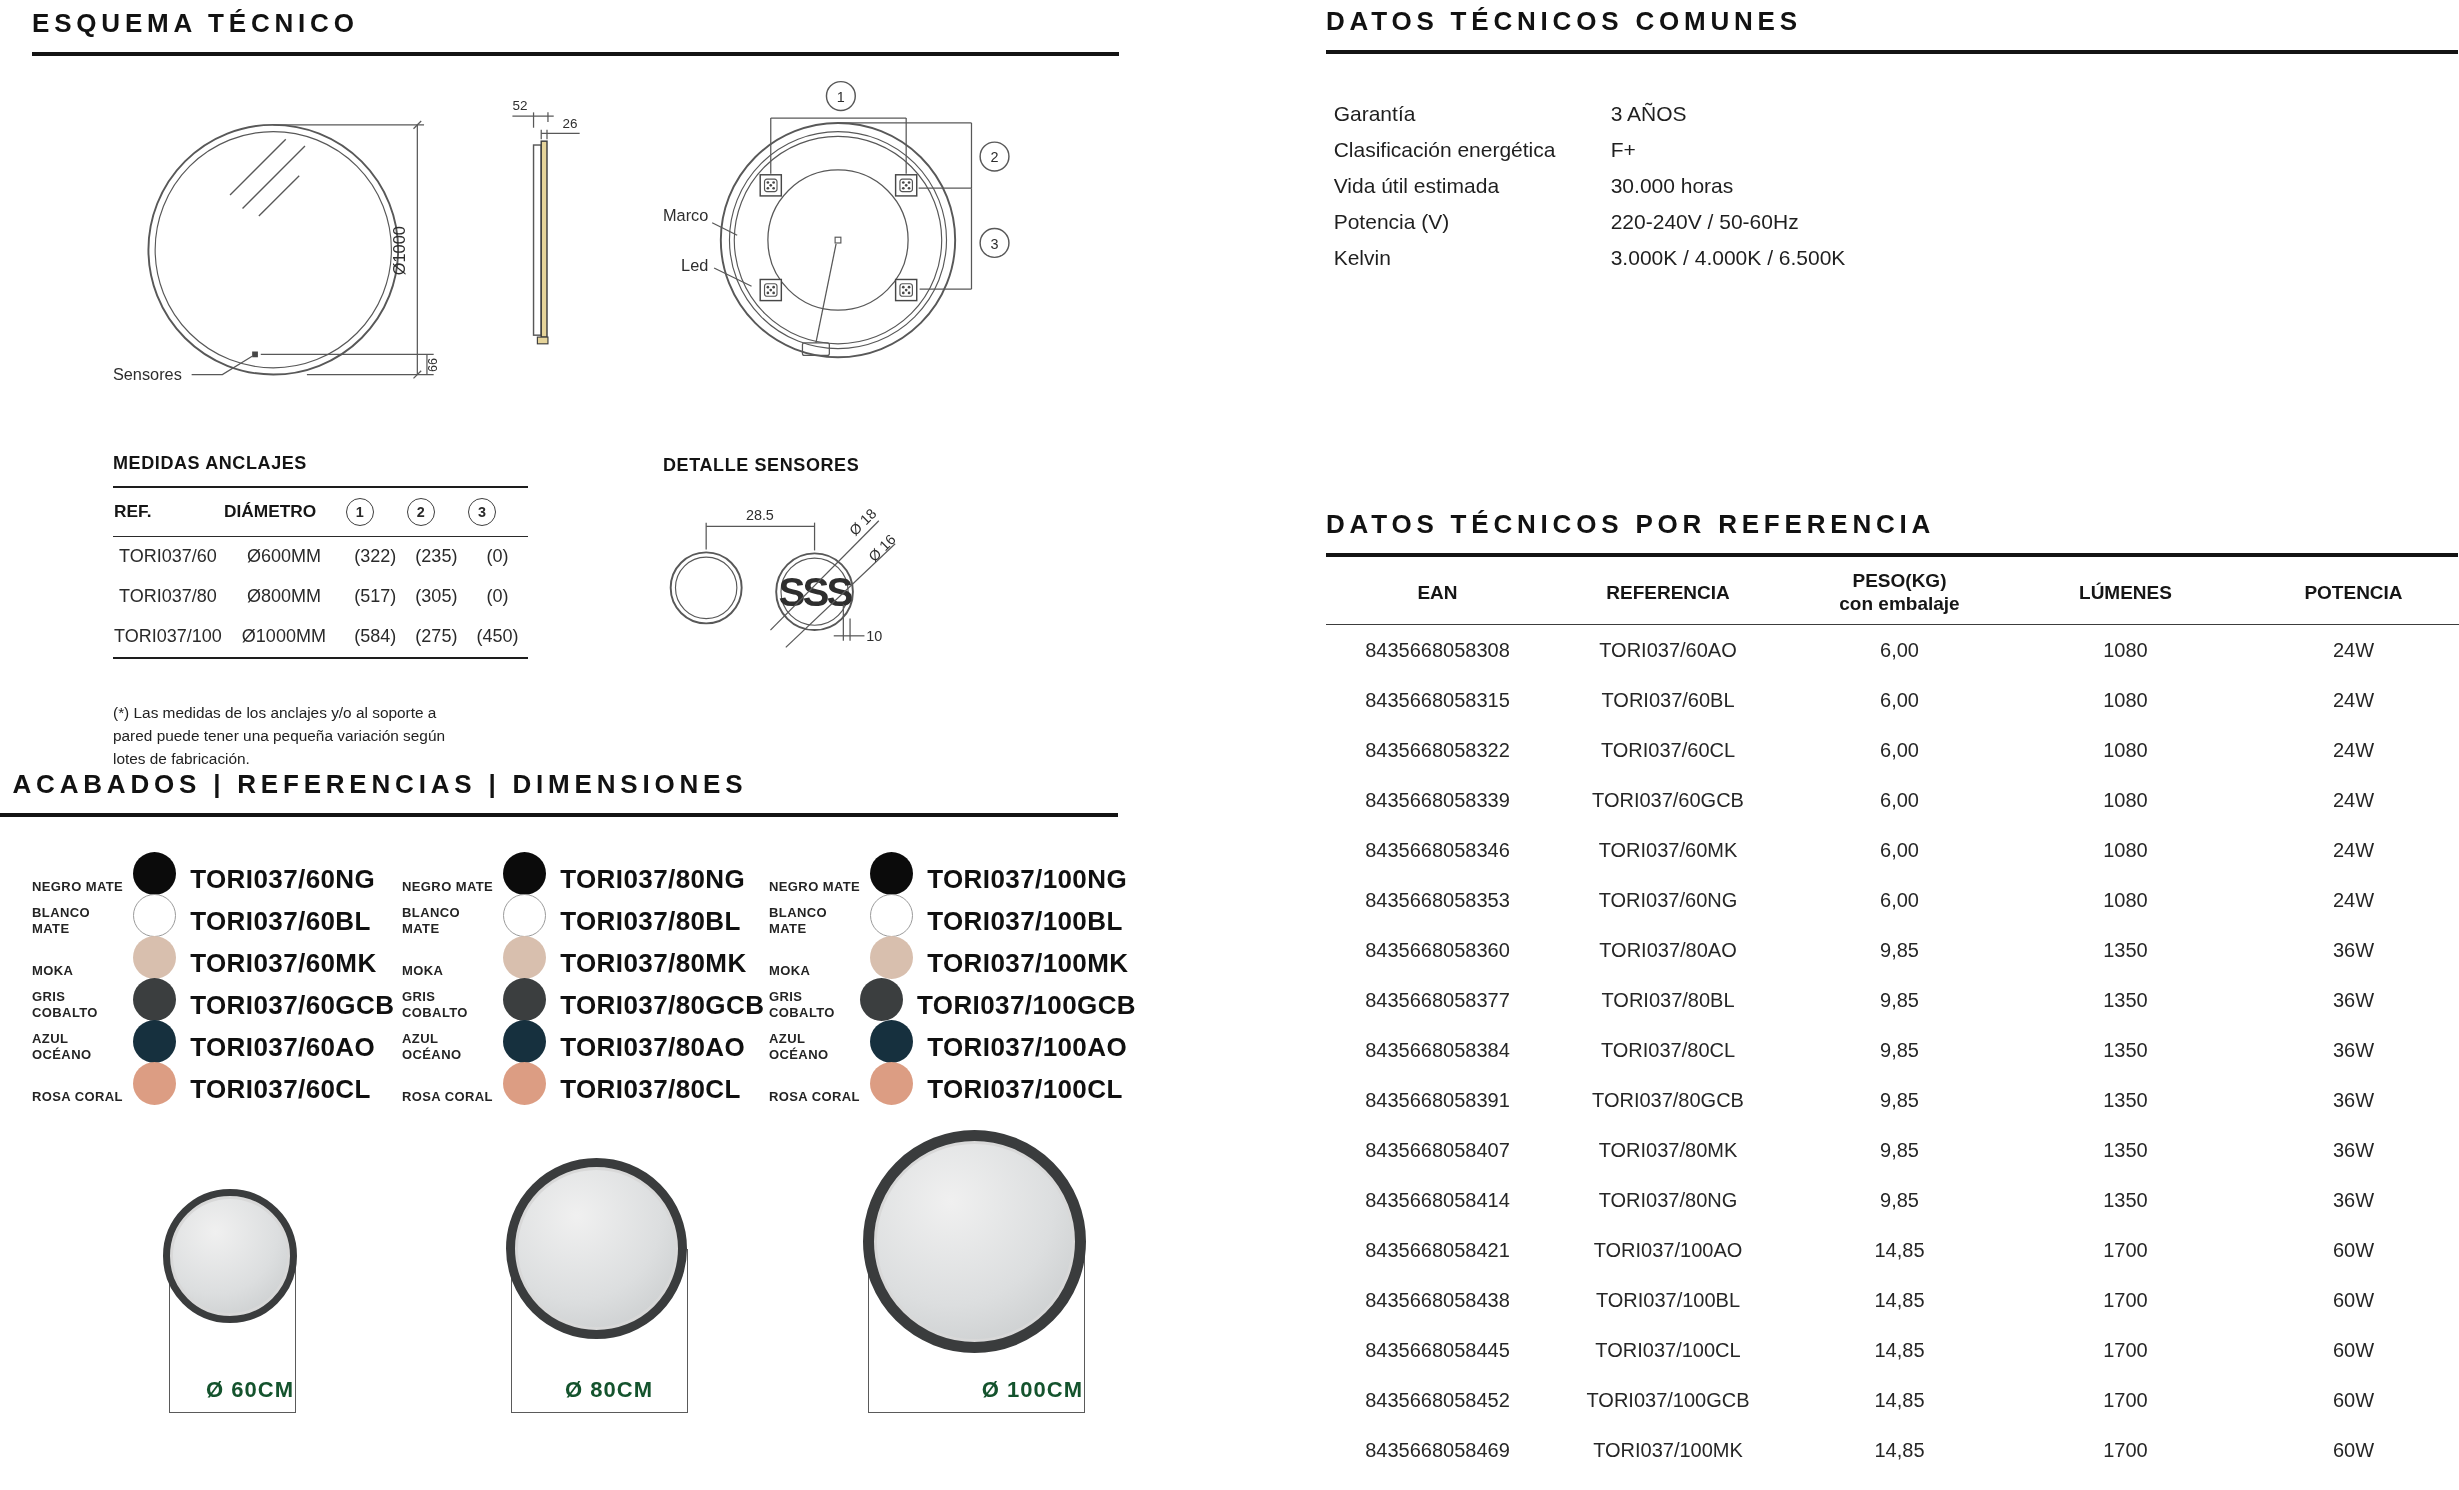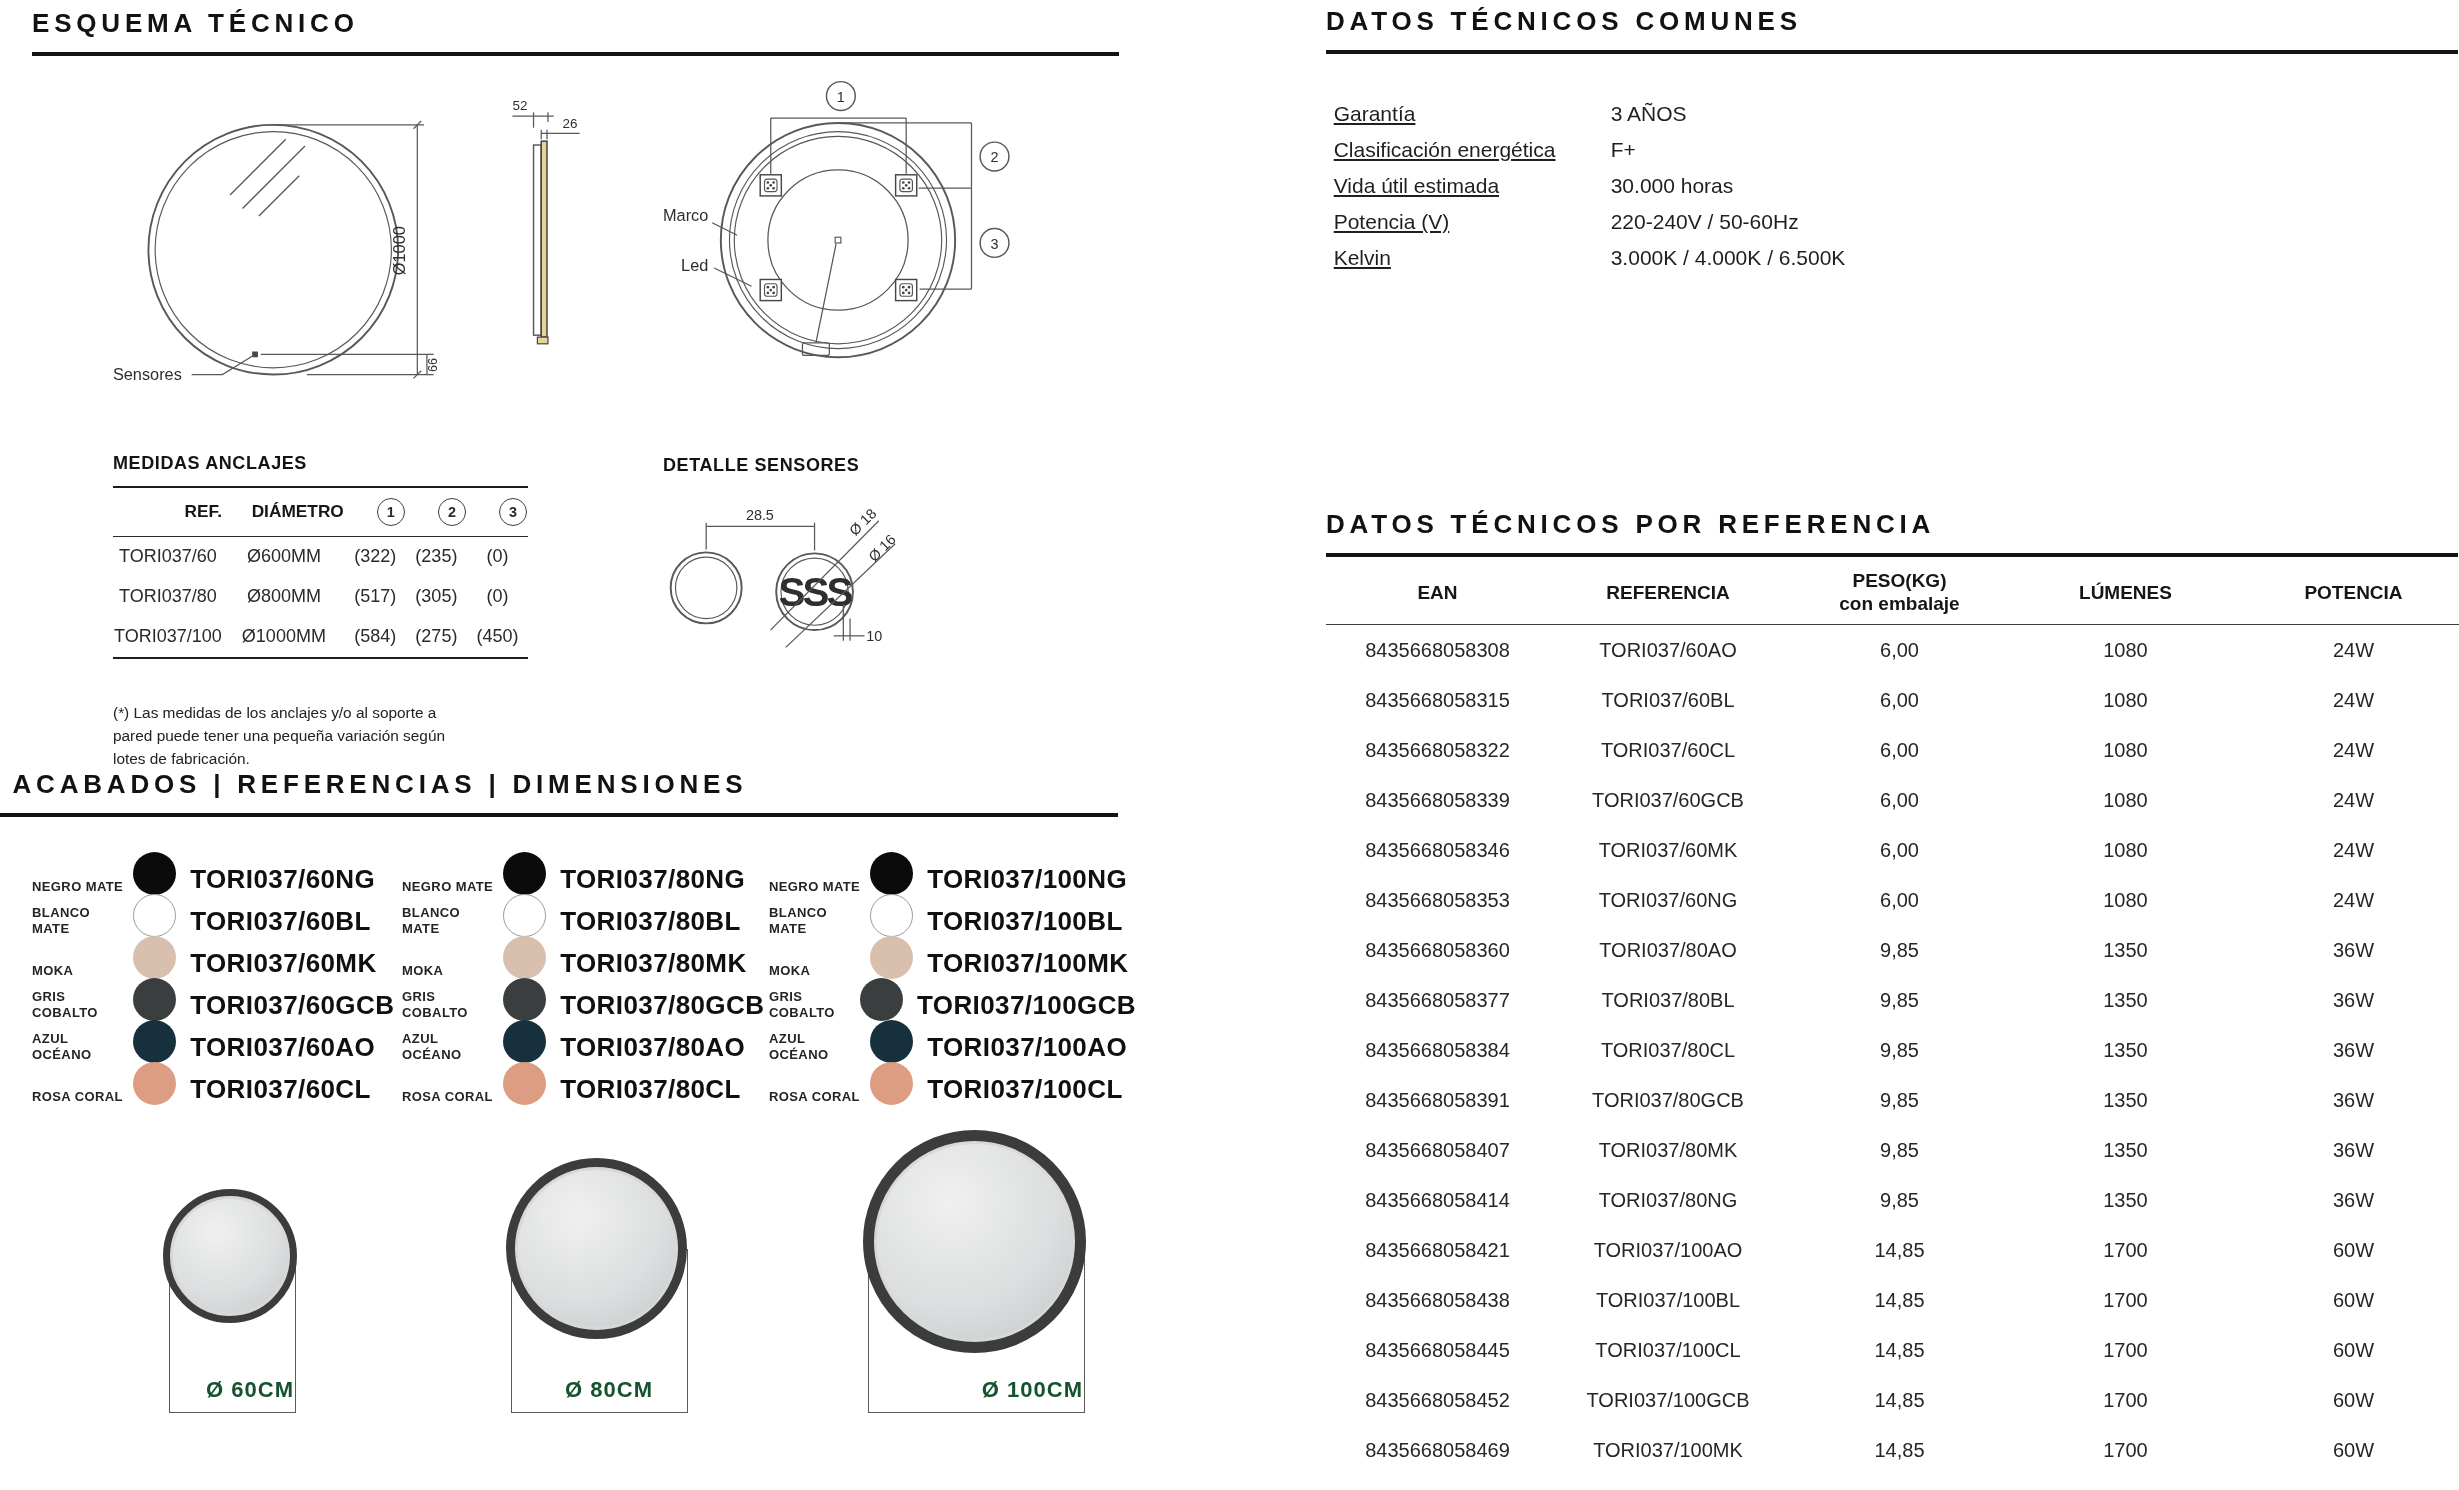--- a/index.html
+++ b/index.html
@@ -7,21 +7,21 @@
         font-family:"Liberation Sans","DejaVu Sans",sans-serif;color:#1c1c1c;}
   .abs{position:absolute;}
   h2.sec-title{margin:0;font-size:26px;font-weight:800;letter-spacing:4.8px;color:#121212;white-space:nowrap;}
   .rule{height:3.8px;background:#141414;margin-top:13.4px;}
   svg{overflow:visible;}
   svg line,svg circle.ln,svg path,svg polyline,svg rect.ln{stroke:#585858;fill:none;}
   svg text{fill:#2e2e2e;font-family:"Liberation Sans","DejaVu Sans",sans-serif;}
 
   
   .anc-table{border-collapse:collapse;width:415px;border-top:2.9px solid #1d1d1d;border-bottom:2.9px solid #1d1d1d;}
-  .anc-table th{font-size:17.3px;font-weight:700;color:#161616;height:46px;border-bottom:1.9px solid #2a2a2a;text-align:right;}
+  .anc-table th{font-size:17.3px;font-weight:700;color:#161616;height:46px;border-bottom:1.9px solid #2a2a2a;text-align:left;}
   .anc-table td{font-size:18px;color:#2a2a2a;height:38px;text-align:center;}
   .circ-num{display:inline-flex;align-items:center;justify-content:center;width:26px;height:26px;
             border:1.5px solid #3f3f3f;border-radius:50%;font-size:14.4px;font-weight:700;color:#2b2b2b;}
   .footnote{font-size:15.4px;line-height:1.5;color:#222;width:357px;margin:0;}
 
   
   .finish-col{width:367px;}
   .finish-row{display:flex;align-items:flex-end;height:42px;}
   .finish-name{width:96px;font-size:13px;font-weight:700;letter-spacing:0.4px;line-height:1.22;color:#242424;}
   .swatch{width:43px;height:43px;border-radius:50%;margin:0 14.4px 0 4.8px;flex:none;
@@ -30,21 +30,21 @@
 
   
   .mirror-circle{position:absolute;border-radius:50%;box-sizing:border-box;
       background:radial-gradient(circle at 38% 30%,#f0f0f0 0%,#dcdedf 55%,#c3c6c7 100%);
       border:7.7px solid #3a3c3d;box-shadow:inset 0 0 0 2.9px #d8d8d8;}
   .bracket{position:absolute;border-left:1.4px solid #5a5a5a;border-right:1.4px solid #5a5a5a;border-bottom:1.4px solid #5a5a5a;}
   .size-label{position:absolute;text-align:right;font-size:22px;font-weight:800;letter-spacing:1px;color:#14532d;}
 
   
   .kv-row{display:flex;align-items:center;height:36px;font-size:21px;color:#1f1f1f;}
-  .kv-label{width:277px;padding-left:7.7px;flex:none;text-decoration:underline;}
+  .kv-label{width:277px;padding-left:7.7px;flex:none;}
   .kv-value{white-space:nowrap;}
 
   .ref-table{border-collapse:collapse;width:1132px;table-layout:fixed;}
   .ref-table th{font-size:19px;font-weight:700;color:#161616;text-align:center;vertical-align:middle;
                 height:60px;border-bottom:1.9px solid #3c3c3c;line-height:1.2;}
   .ref-table td{font-size:20px;color:#262626;text-align:center;height:48px;vertical-align:middle;}
 </style>
 </head>
 <body>
 

